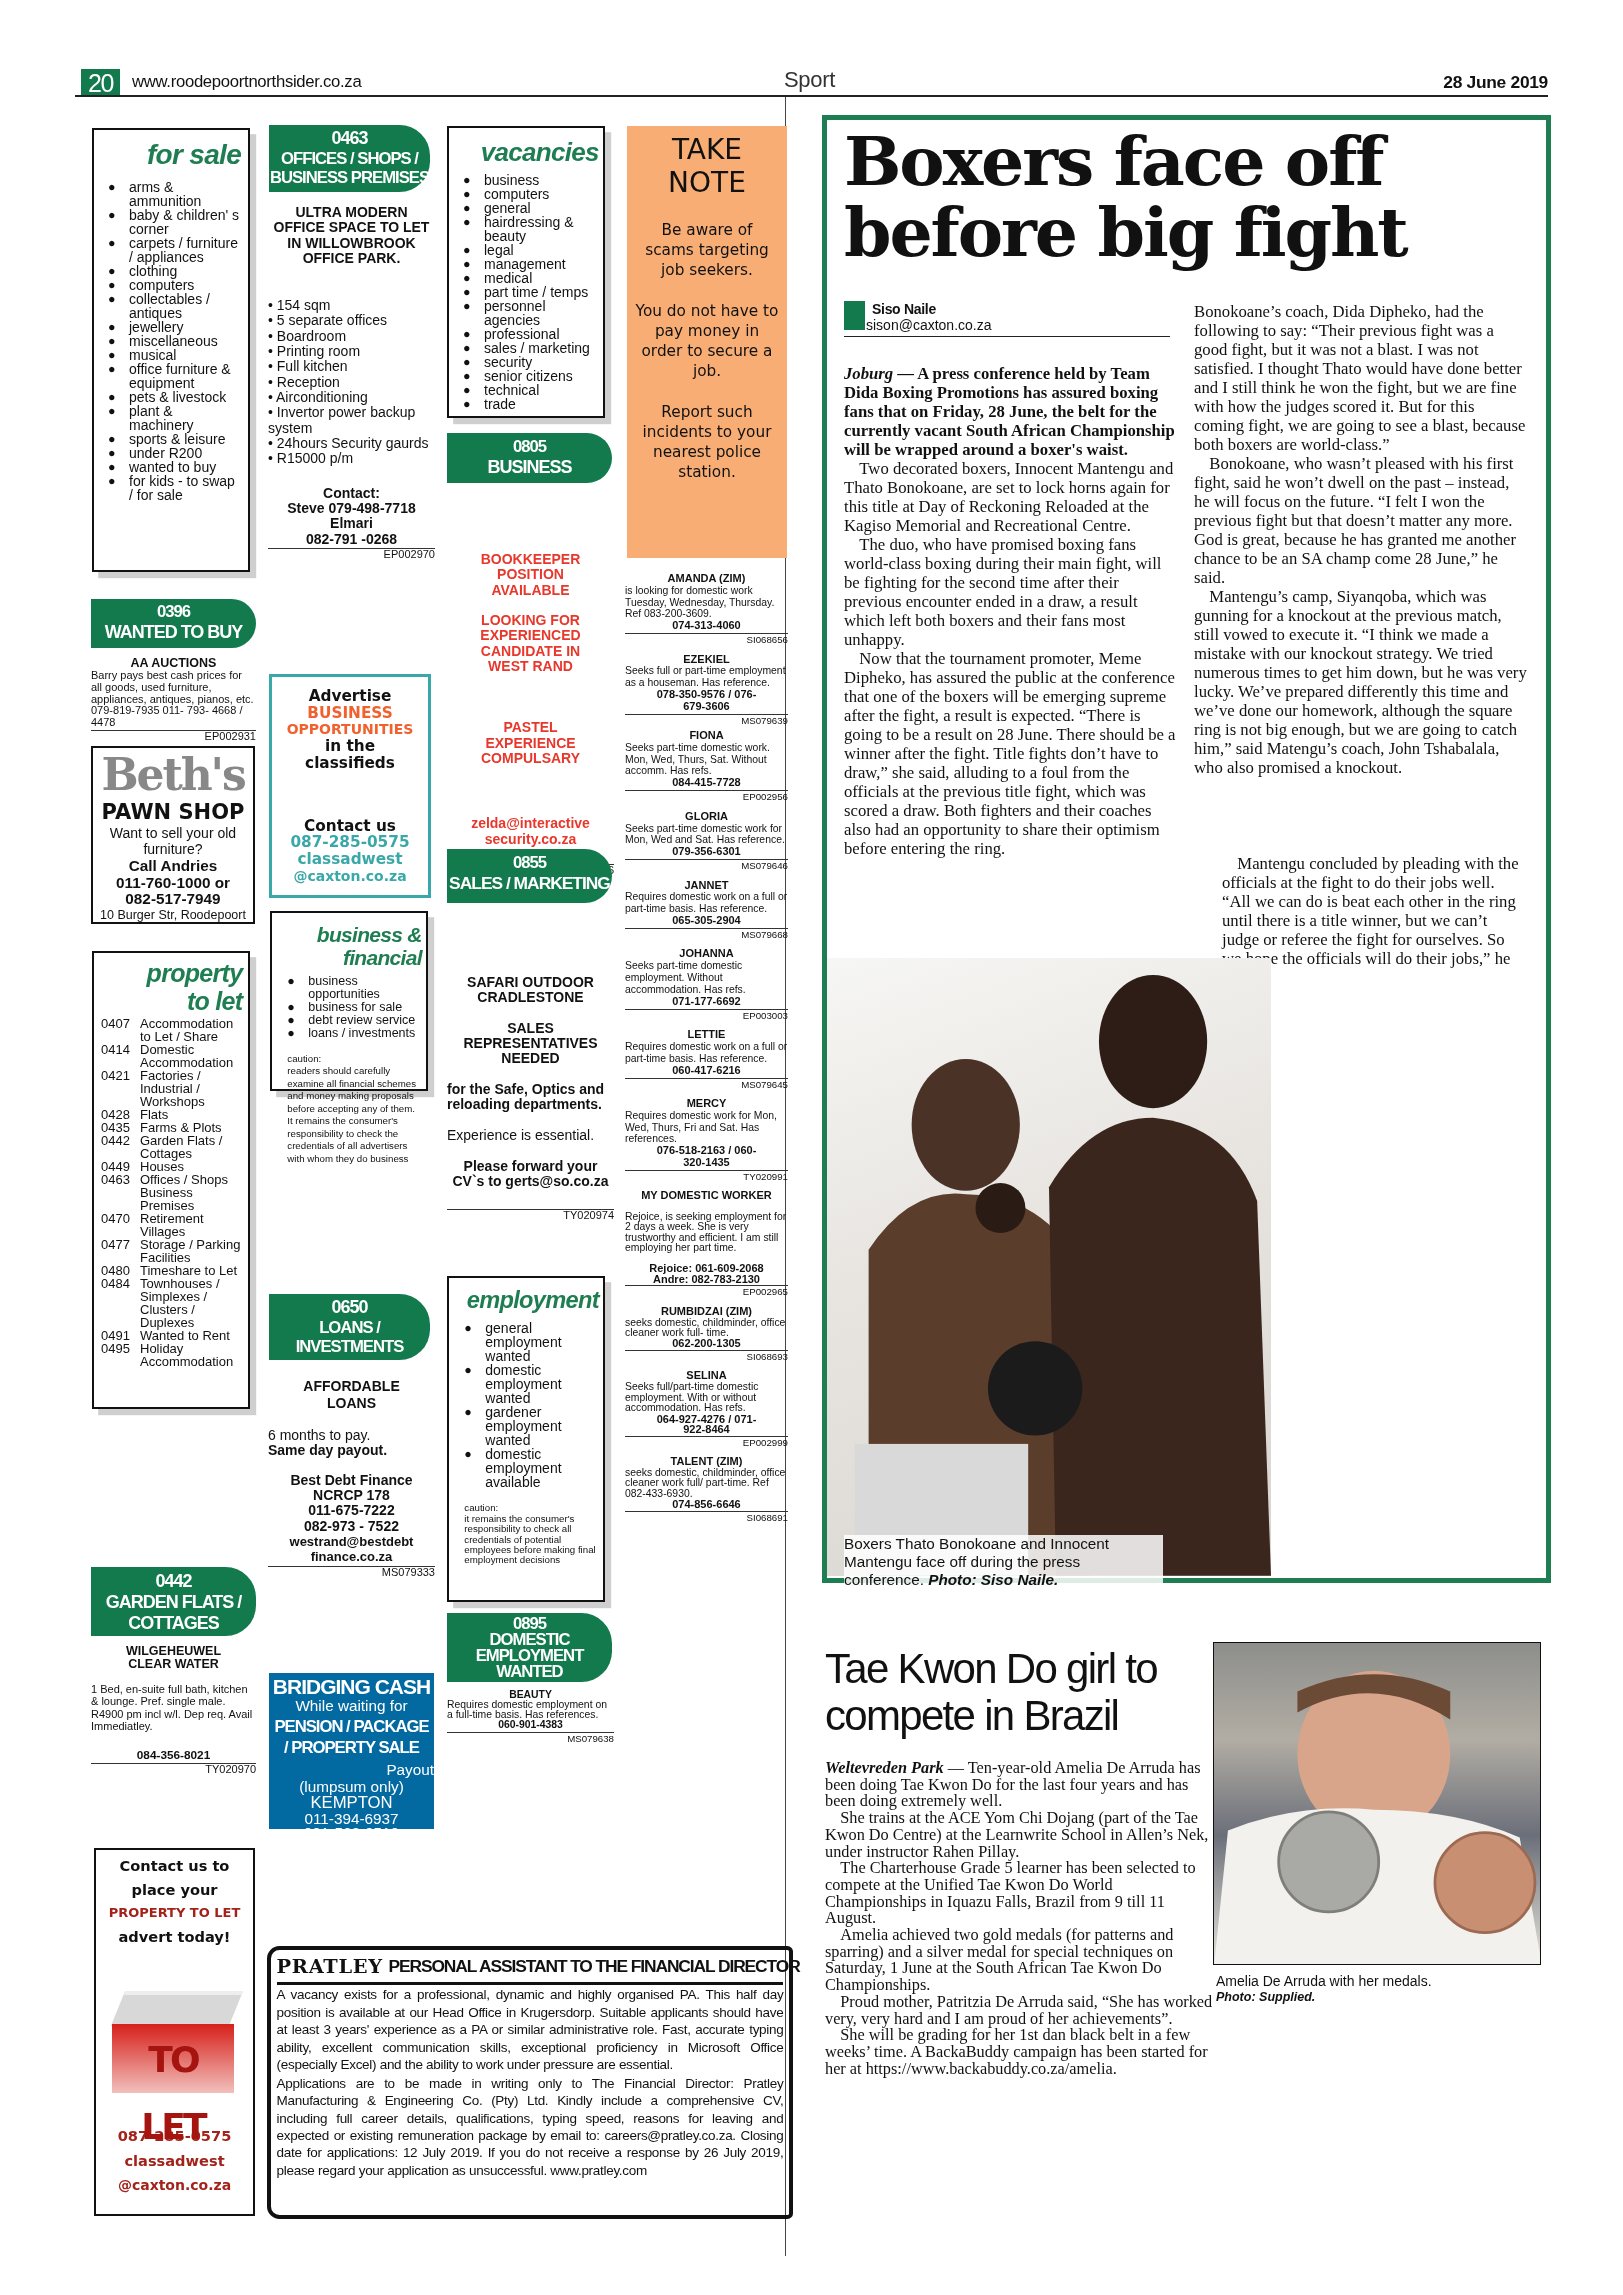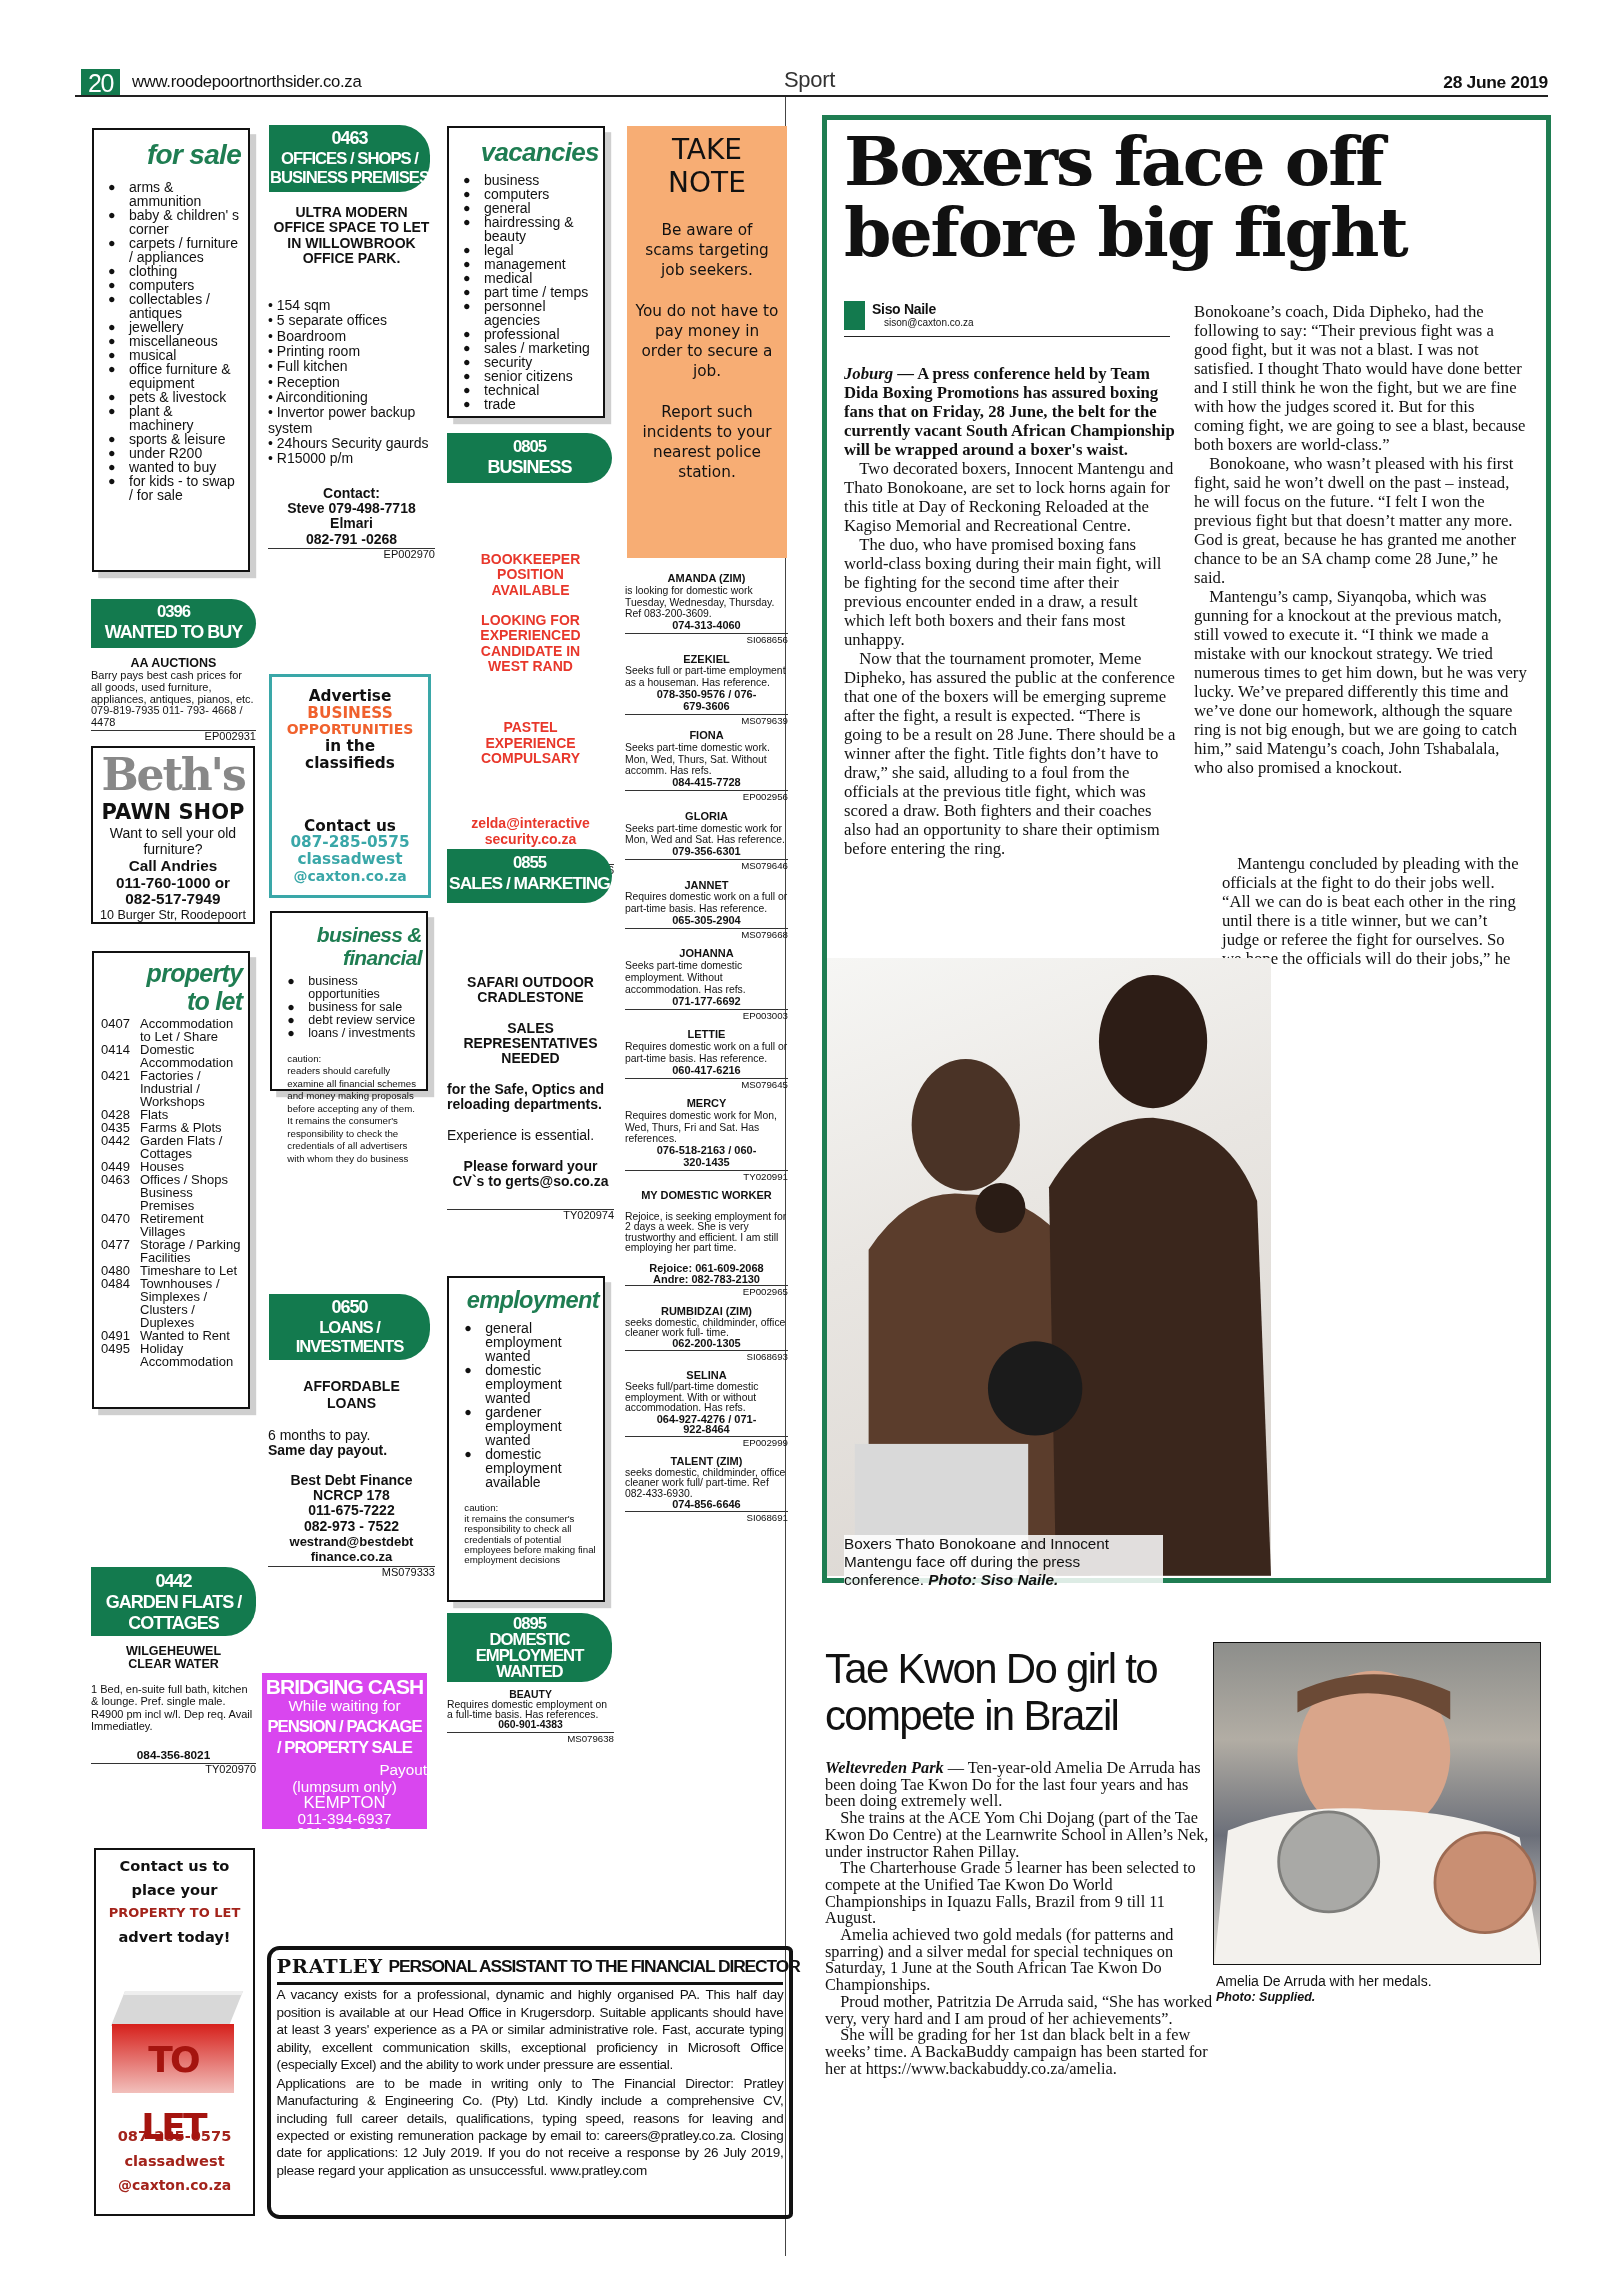--- a/index.html
+++ b/index.html
@@ -239,21 +239,21 @@
   <div style="font-size:14px;line-height:15.3px;">6 months to pay.</div>
   <div class="b" style="font-size:14px;line-height:15.3px;margin-bottom:14px;">Same day payout.</div>
   <div class="c b" style="font-size:14px;line-height:15.3px;">Best Debt Finance</div>
   <div class="c b" style="font-size:14px;line-height:15.3px;">NCRCP 178</div>
   <div class="c b" style="font-size:14px;line-height:15.3px;">011-675-7222</div>
   <div class="c b" style="font-size:14px;line-height:15.3px;">082-973 - 7522</div>
   <div class="c b" style="font-size:13px;line-height:15.3px;">westrand@bestdebt finance.co.za</div>
   <div class="ref">MS079333</div>
 </div>
 
-<div class="abs" style="left:262px;top:1673px;width:165px;height:156px;background:#d946ef;color:#fff;text-align:center;padding-top:2.8px;">
+<div class="abs" style="left:269px;top:1673px;width:165px;height:156px;background:#0369a1;color:#fff;text-align:center;padding-top:2.8px;">
   <div class="b" style="font-size:21px;line-height:22px;letter-spacing:-1px;">BRIDGING CASH</div>
   <div style="font-size:15.3px;line-height:16.7px;">While waiting for</div>
   <div class="b" style="font-size:16.7px;line-height:21px;letter-spacing:-1px;padding:1.4px 2.8px;">PENSION / PACKAGE / PROPERTY SALE</div>
   <div style="font-size:15.3px;line-height:16.7px;margin-top:2.8px;text-align:right;">Payout</div>
   <div style="font-size:15.3px;line-height:16.7px;">(lumpsum only)</div>
   <div style="font-size:16.7px;line-height:16.7px;">KEMPTON</div>
   <div style="font-size:15.3px;line-height:14px;">011-394-6937</div>
   <div style="font-size:15.3px;line-height:14px;">081-562-0510</div>
 </div>
 
@@ -421,21 +421,21 @@
     <div class="ref" style="font-size:9.7px;">SI068691</div>
   </div>
 </div>
 
 <div class="abs article-frame"></div>
 <div class="abs headline" style="left:844px;top:126px;width:666px;">Boxers face off before big fight</div>
 
 <div class="abs" style="left:844px;top:298px;width:326px;height:39px;border-bottom:1.4px solid #222;">
   <div style="position:absolute;left:0;top:2.8px;width:21px;height:29px;background:#137a4e;"></div>
   <div style="position:absolute;left:28px;top:2.8px;font-weight:bold;font-size:14px;letter-spacing:-0.3px;">Siso Naile</div>
-  <div style="position:absolute;left:40px;top:19.4px;font-size:10px;">sison@caxton.co.za</div>
+  <div style="position:absolute;left:22px;top:19.4px;font-size:14px;">sison@caxton.co.za</div>
 </div>
 
 <div class="abs body" style="left:844px;top:364px;width:333px;">
   <p class="first"><i style="font-weight:bold;">Joburg</i> <b>— </b><b>A press conference held by Team Dida Boxing Promotions has assured boxing fans that on Friday, 28 June, the belt for the currently vacant South African Championship will be wrapped around a boxer's waist.</b></p>
   <p>Two decorated boxers, Innocent Mantengu and Thato Bonokoane, are set to lock horns again for this title at Day of Reckoning Reloaded at the Kagiso Memorial and Recreational Centre.</p>
   <p>The duo, who have promised boxing fans world-class boxing during their main fight, will be fighting for the second time after their previous encounter ended in a draw, a result which left both boxers and their fans most unhappy.</p>
   <p>Now that the tournament promoter, Meme Dipheko, has assured the public at the conference that one of the boxers will be emerging supreme after the fight, a result is expected. “There is going to be a result on 28 June. There should be a winner after the fight. Title fights don’t have to draw,” she said, alluding to a foul from the officials at the previous title fight, which was scored a draw. Both fighters and their coaches also had an opportunity to share their optimism before entering the ring.</p>
 </div>
 
 <div class="abs body" style="left:1194px;top:302px;width:333px;">

